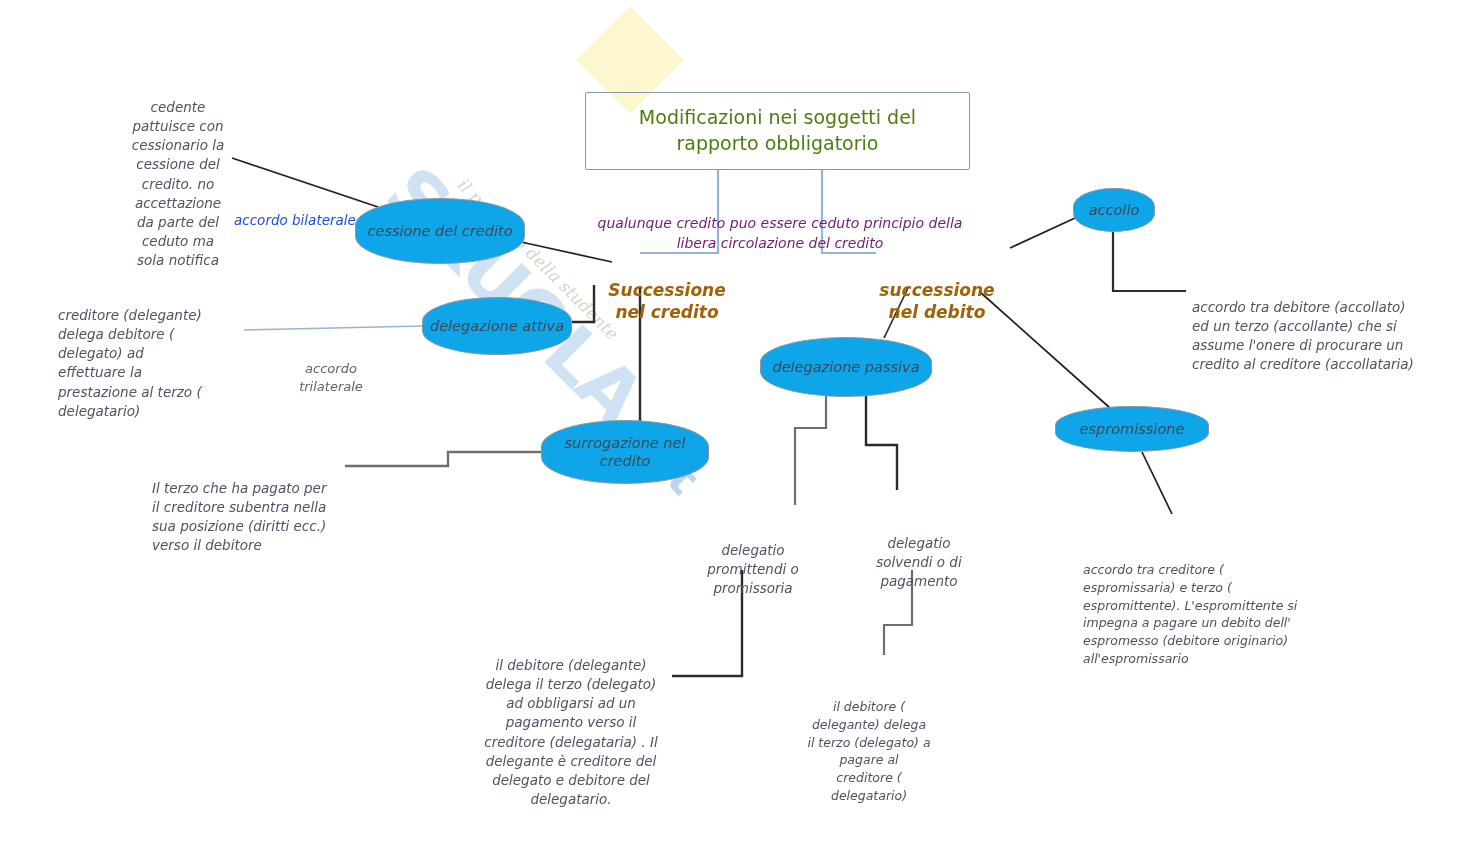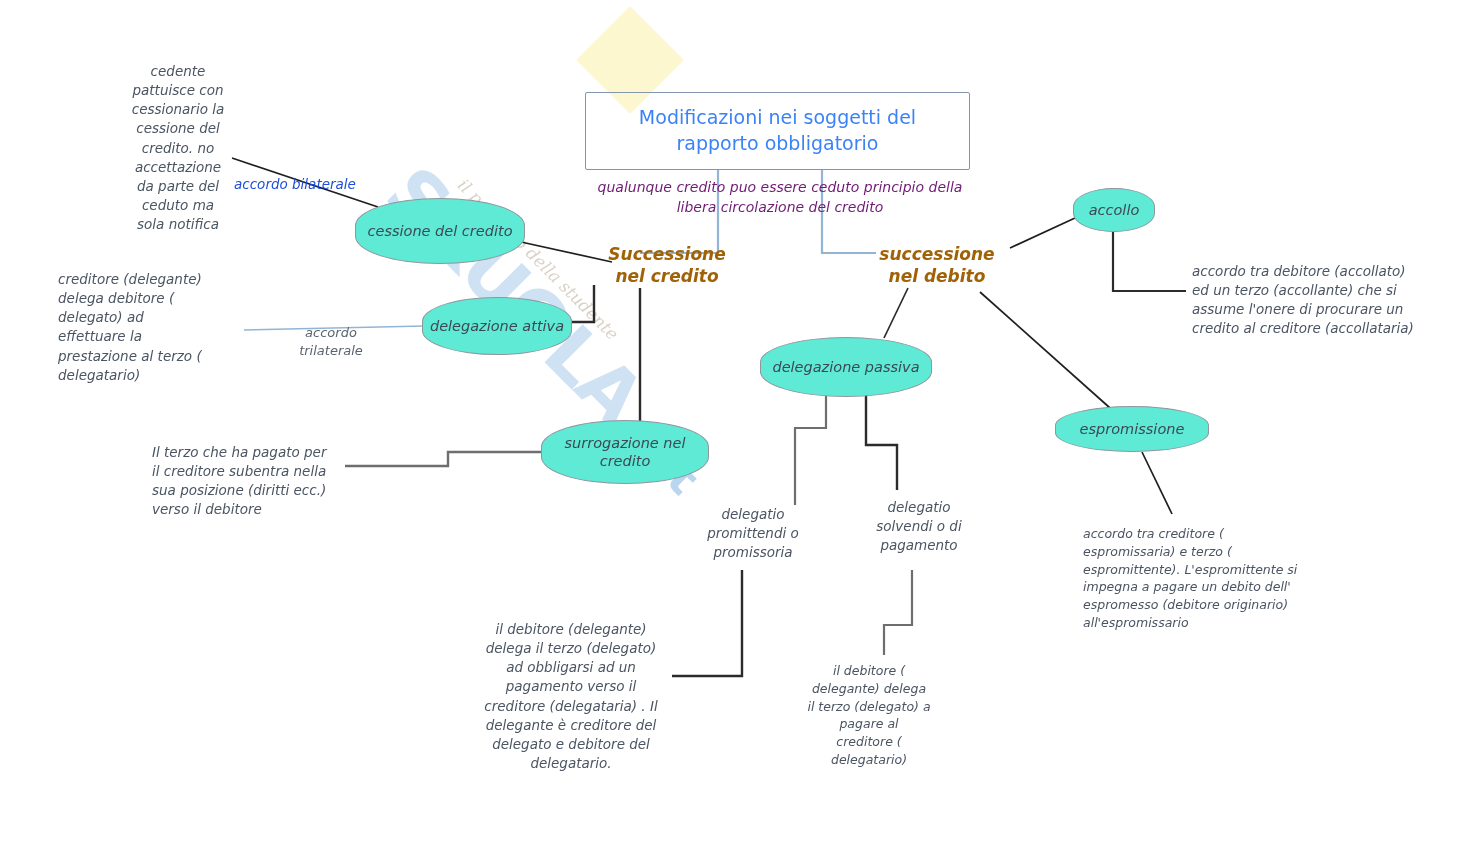--- a/index.html
+++ b/index.html
@@ -78,46 +78,47 @@
     display: flex;
     align-items: center;
     justify-content: center;
     text-align: center;
     box-sizing: border-box;
     font-family: "DejaVu Sans", sans-serif;
     font-style: italic;
     font-size: 14.5px;
     color: #3d4856;
     line-height: 1.25;
-    background: #5eead4;
+    background: #0ea5e9;
   }
   .node.oval {
     border: 1.6px solid #8f969e;
     border-radius: 50% / 42%;
   }
   .node.title-box {
     border: 1.6px solid #8296ad;
     border-radius: 2px;
     font-style: normal;
     font-size: 19px;
-    color: #3b82f6;
+    color: #4d7c0f;
     line-height: 1.35;
     padding: 0 18px;
     background: transparent;
   }
 
   
   .txt {
     position: absolute;
     z-index: 3;
     font-family: "DejaVu Sans", sans-serif;
     font-style: italic;
     color: #4a5462;
     line-height: 1.42;
     white-space: pre-line;
+    margin-top: 36px;
   }
   .txt.c { text-align: center; }
   .txt.l { text-align: left; }
 
   .key-label {
     font-weight: bold;
     font-style: italic;
     font-size: 17px;
     color: #a16207;
     line-height: 1.3;

